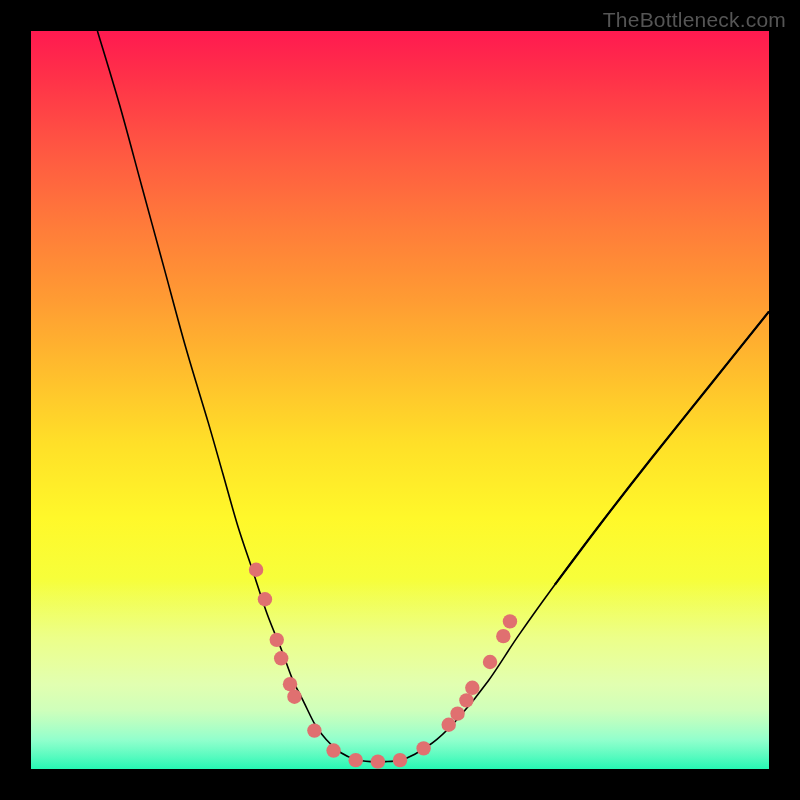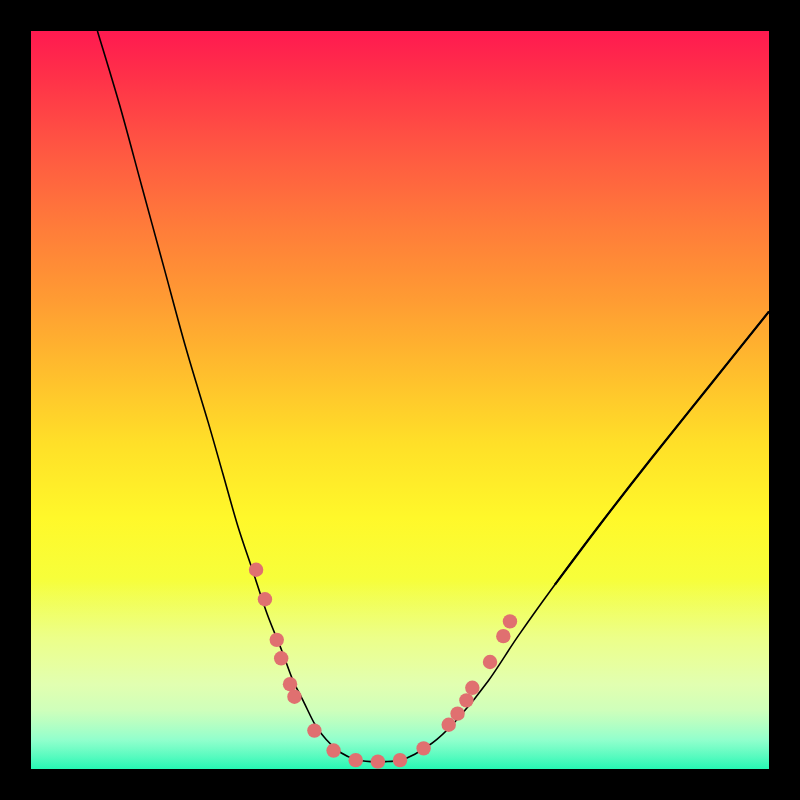--- a/index.html
+++ b/index.html
@@ -118,13 +118,14 @@
           <circle cx="426.56399999999996" cy="682.65" r="7.2" class="dot"></circle>
           <circle cx="435.41999999999996" cy="669.366" r="7.2" class="dot"></circle>
           <circle cx="441.32399999999996" cy="656.8199999999999" r="7.2" class="dot"></circle>
           <circle cx="459.036" cy="630.99" r="7.2" class="dot"></circle>
           <circle cx="472.32" cy="605.16" r="7.2" class="dot"></circle>
           <circle cx="478.962" cy="590.4" r="7.2" class="dot"></circle>
         </g>
     </svg>
   </div>
 
+  <div class="watermark">TheBottleneck.com</div>
 </div>
 
 </body></html>

